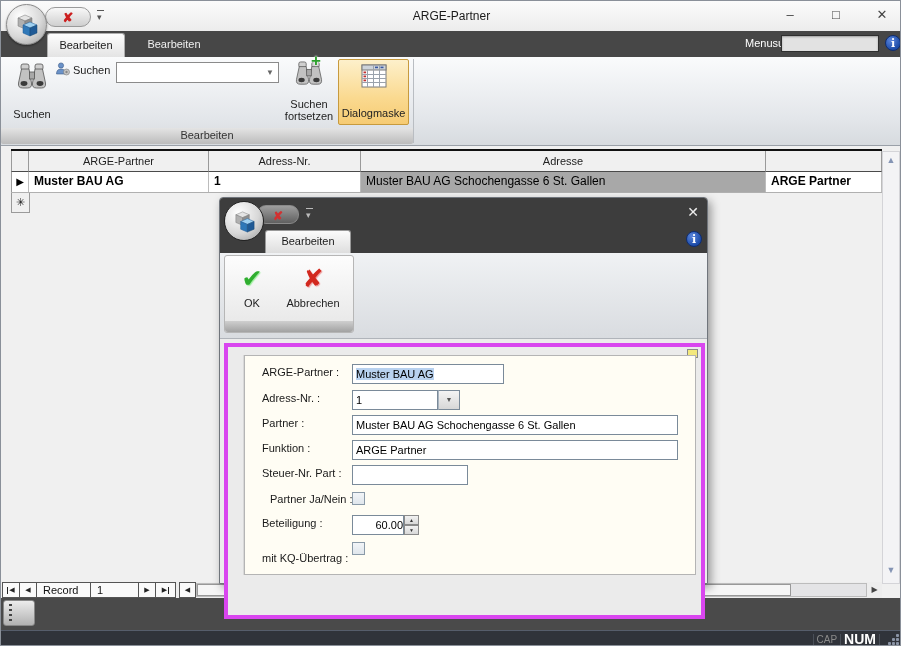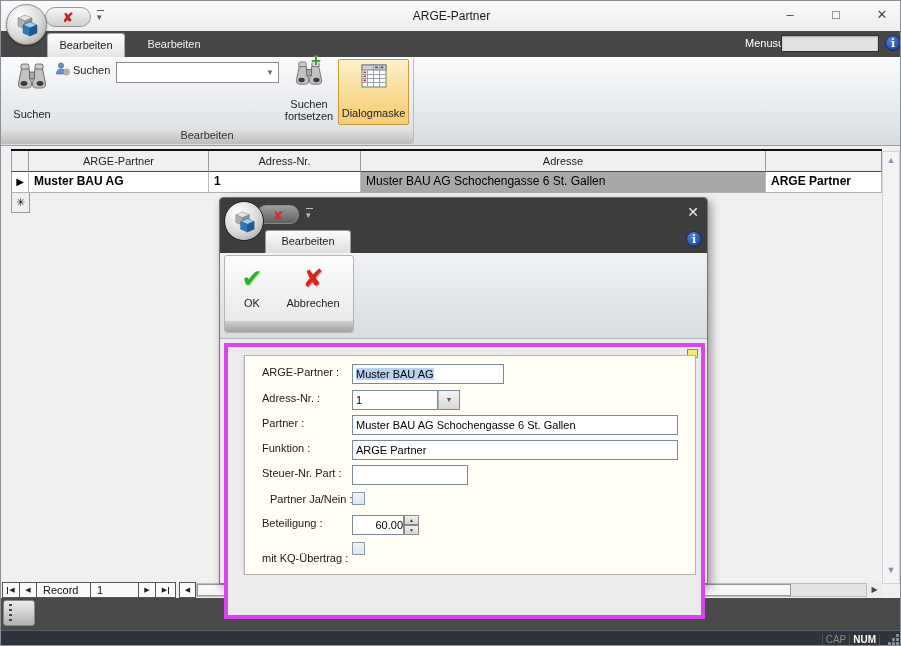--- a/index.html
+++ b/index.html
@@ -100,21 +100,21 @@
   
   .darkband{left:0;top:597px;width:901px;height:32px;background:#4a4a4a;}
   .gripbtn{position:absolute;left:2px;top:2px;width:32px;height:26px;border-radius:3px;
       background:linear-gradient(#ececec,#b2b2b2);border:1px solid #888;}
   .gripdots{position:absolute;left:5px;top:3px;width:3px;height:20px;
       background:repeating-linear-gradient(180deg,#444 0 2px,transparent 2px 5px);}
   .statusbar{left:0;top:629px;width:901px;height:17px;background:#30333a;border-top:1px solid #565d6b;
       display:flex;align-items:center;justify-content:flex-end;gap:0;}
   .sb-sep{width:1px;height:11px;background:#1c1e23;border-right:1px solid #4a4f58;margin:0 3px;}
   .sb-cap{color:#8a8a8a;font-size:10px;}
-  .sb-num{color:#fff;font-size:10px;font-weight:bold;}
+  .sb-num{color:#fff;font-size:14px;font-weight:bold;}
   .resize-grip{width:13px;height:13px;margin:0 2px 0 4px;background:
       radial-gradient(circle at 10.5px 10.5px,#8a93a5 1.3px,transparent 1.8px),
       radial-gradient(circle at 6.5px 10.5px,#8a93a5 1.3px,transparent 1.8px),
       radial-gradient(circle at 2.5px 10.5px,#8a93a5 1.3px,transparent 1.8px),
       radial-gradient(circle at 10.5px 6.5px,#8a93a5 1.3px,transparent 1.8px),
       radial-gradient(circle at 10.5px 2.5px,#8a93a5 1.3px,transparent 1.8px),
       radial-gradient(circle at 6.5px 6.5px,#8a93a5 1.3px,transparent 1.8px);}
 
   
   .dialog{left:218px;top:196px;width:489px;height:387px;z-index:30;background:#ececec;

